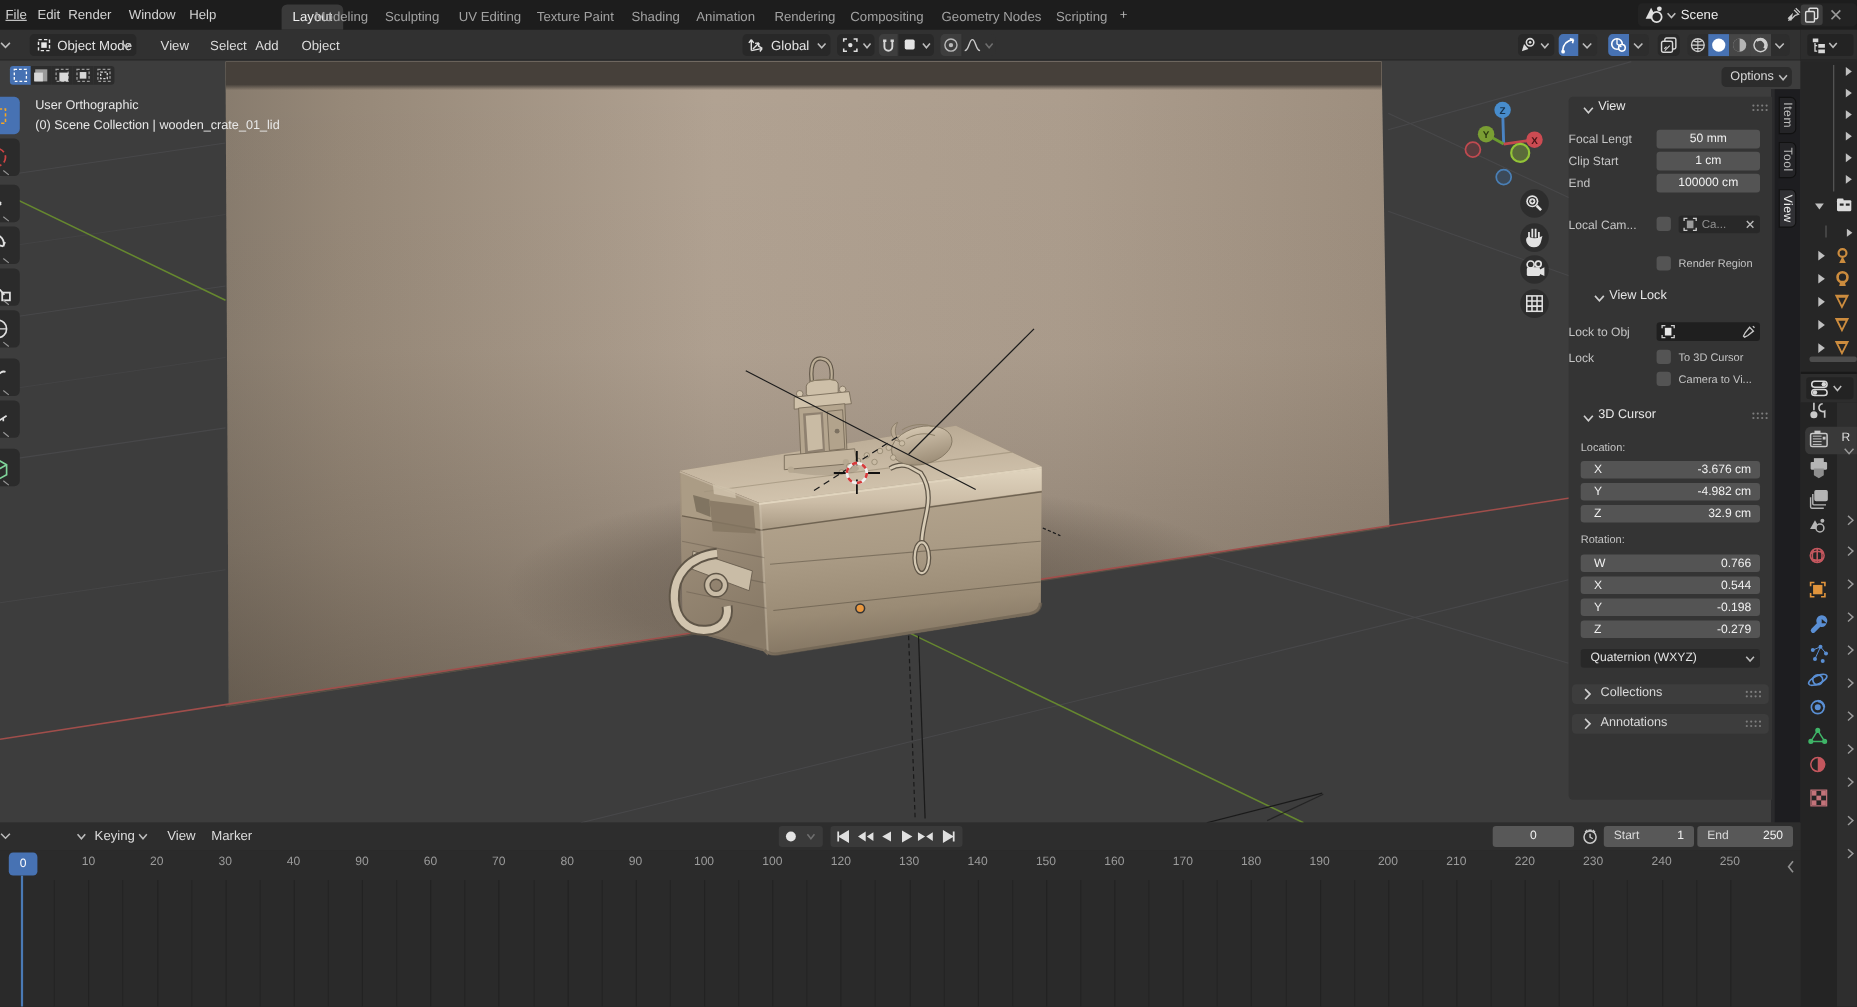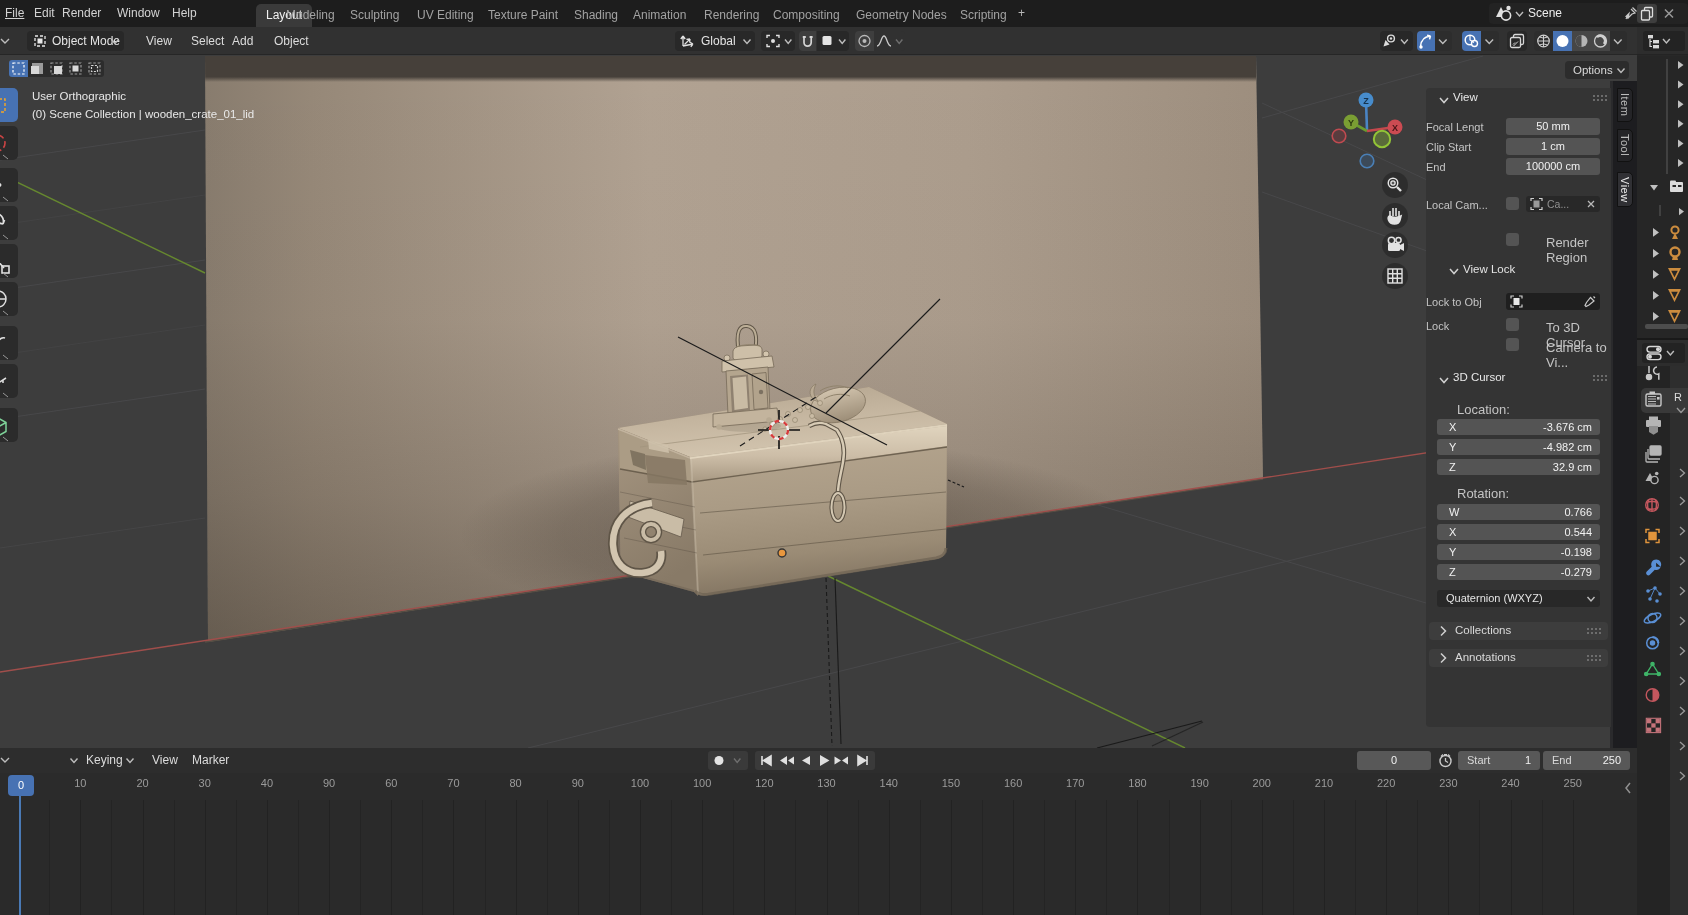--- a/index.html
+++ b/index.html
@@ -20,21 +20,21 @@
   .vptext { position:absolute; color:#e8e8e8; font-size:11.5px; }
   .toolbtn { position:absolute; left:-18px; width:36px; height:34px; background:#2b2b2b; border-radius:5px; }
   .toolbtn.blue { background:#4772b3; }
   #rightcol { position:absolute; left:1637px; top:27px; width:51px; height:888px; background:#282828; }
   #timeline { position:absolute; left:0; top:748px; width:1637px; height:167px; background:#2a2a2a; }
   .tick { position:absolute; top:0; width:1px; height:115px; background:#242424; }
   .fnum { position:absolute; top:4px; transform:translateX(-50%); color:#9b9b9b; font-size:11px; }
   .field { position:absolute; background:#545454; border-radius:3px; color:#f1f1f1; font-size:11px; }
   .chk { position:absolute; width:13px; height:13px; background:#545454; border-radius:3px; }
   .npl { position:absolute; color:#c4c4c4; font-size:11px; text-align:left; }
-  .npt { position:absolute; color:#c4c4c4; font-size:13px;margin-left:20px; }
+  .npt { position:absolute; color:#c4c4c4; font-size:10px; }
   .vtab { position:absolute; left:1617px; width:16px; background:#242427; border:1px solid #111;
     color:#bdbdbd; font-size:11px; border-radius:0 5px 5px 0; writing-mode:vertical-rl;
     text-align:center; letter-spacing:0.5px; }
   .vtab.active { background:#303034; color:#ededed; }
 </style>
 </head>
 <body>
 
 <div id="topbar">
   <div class="menu" style="left:5px;text-decoration:underline;">File</div>

